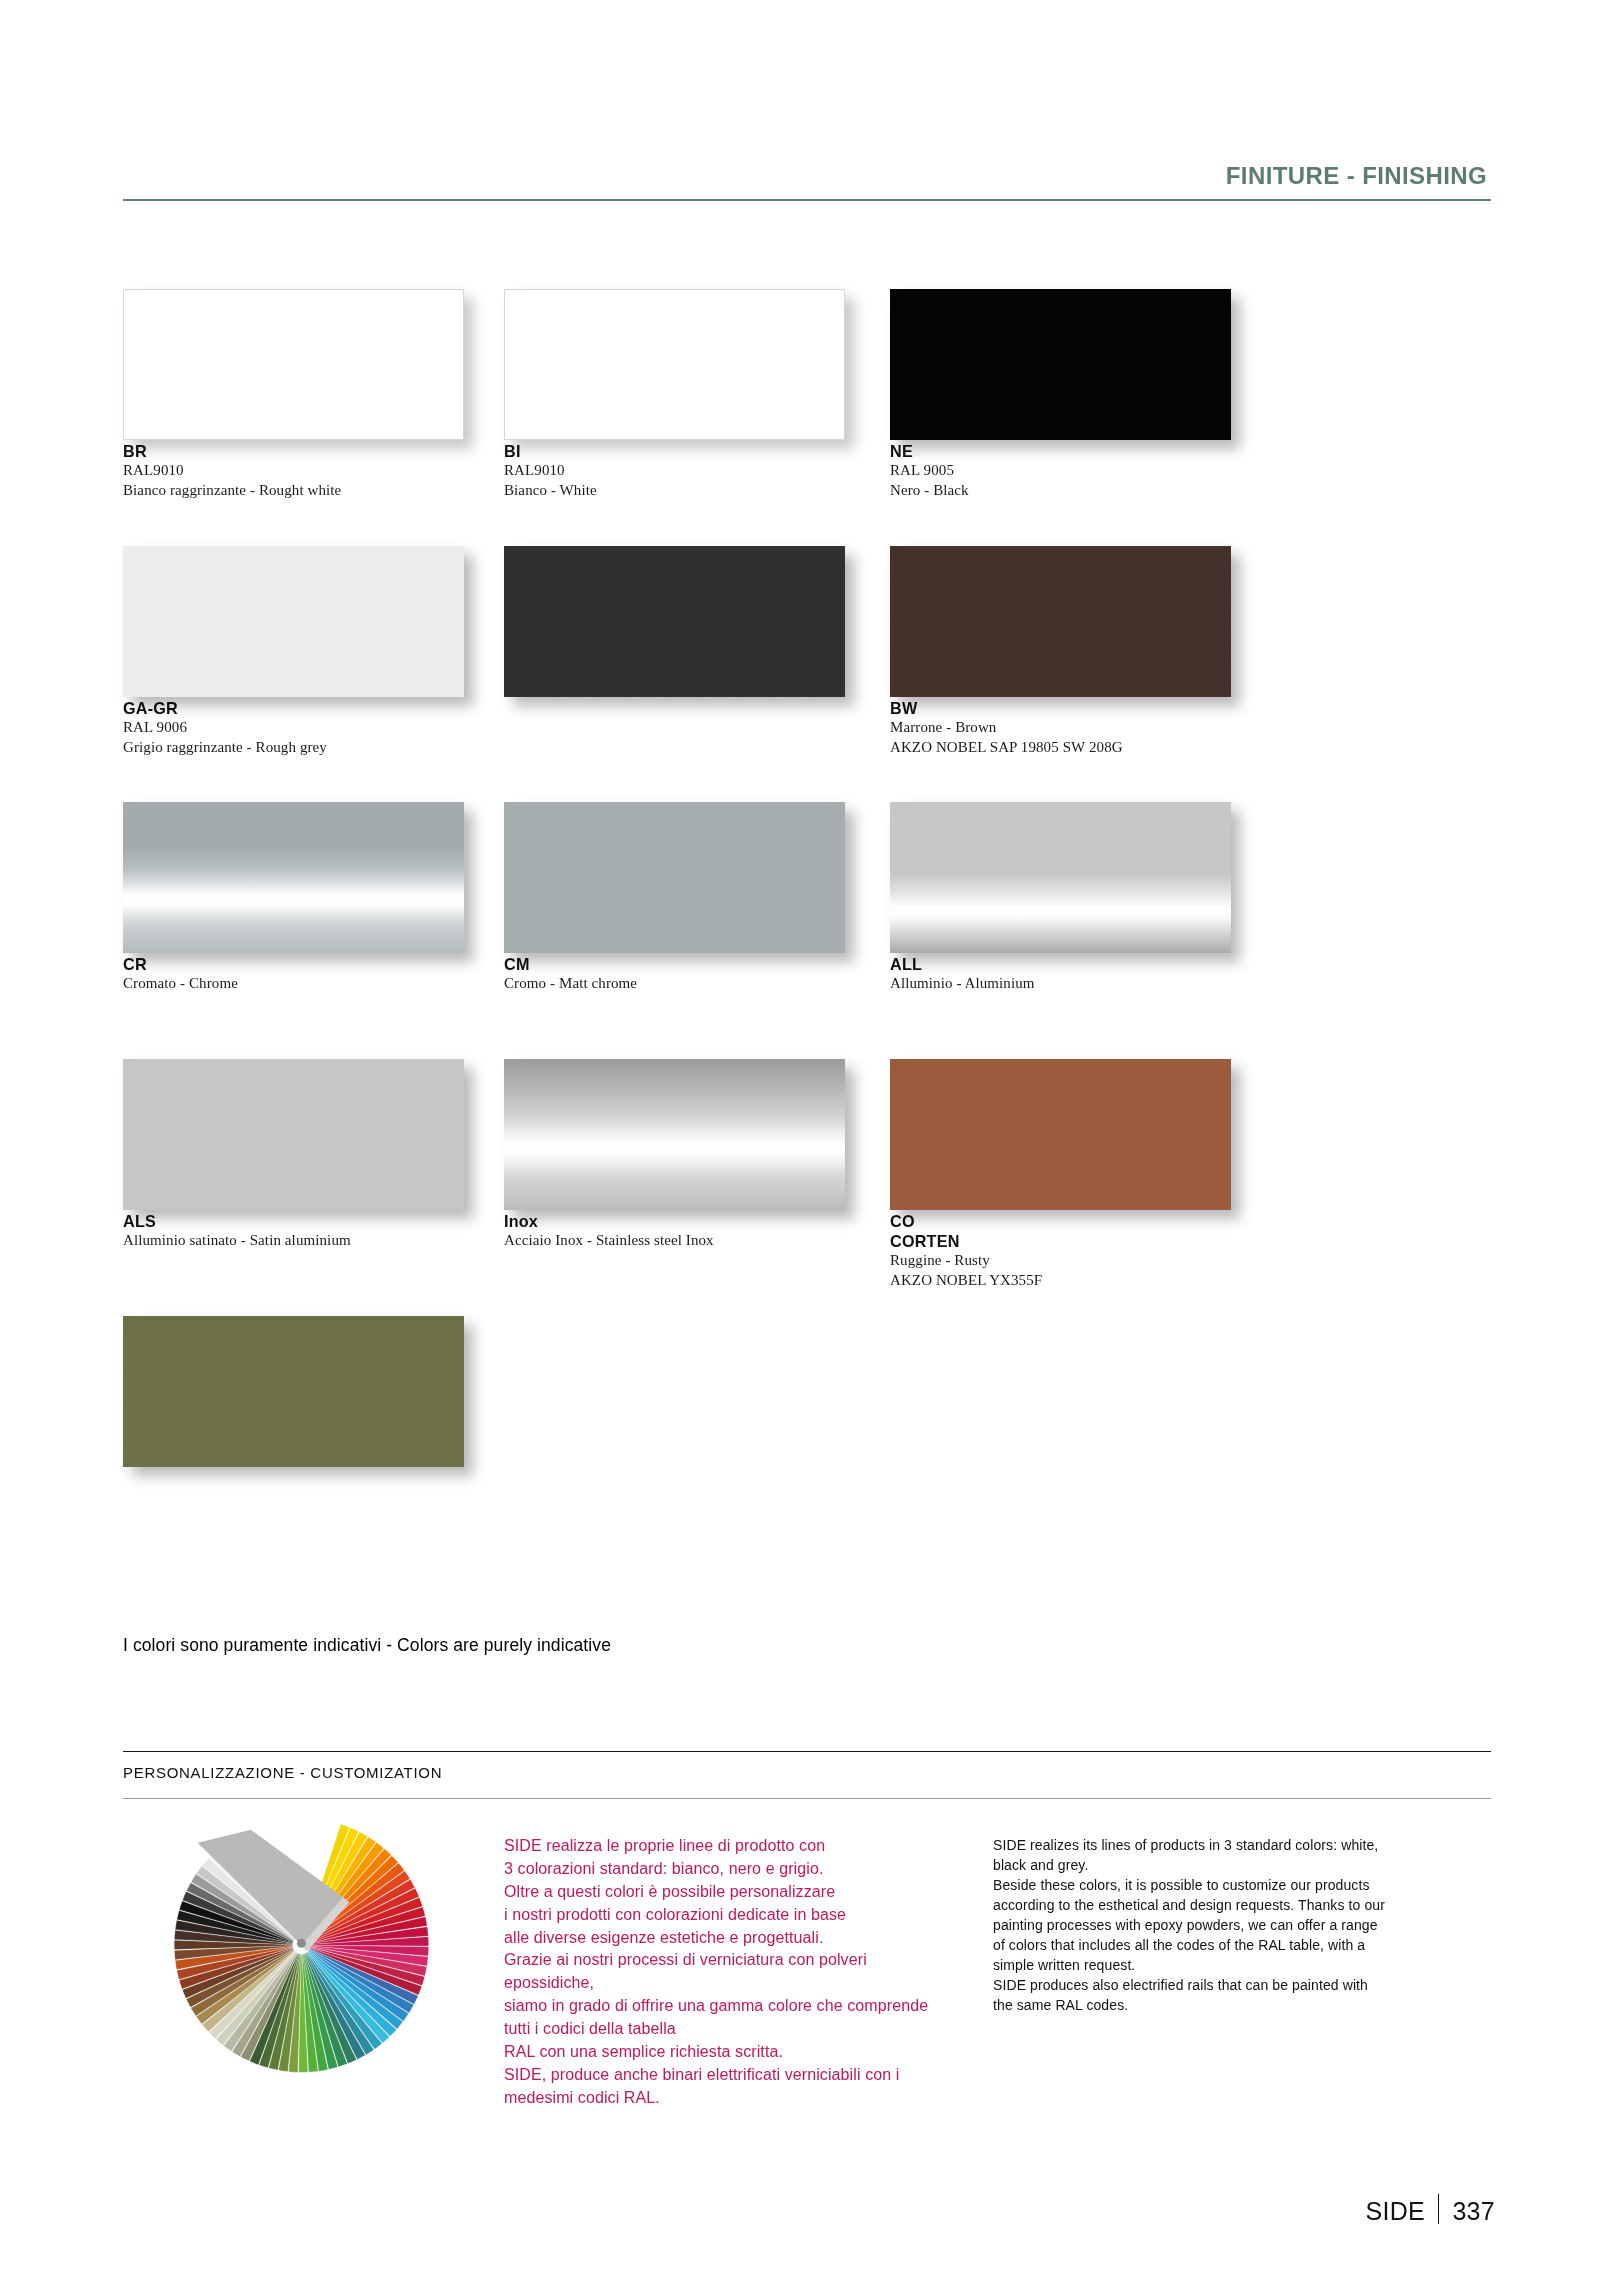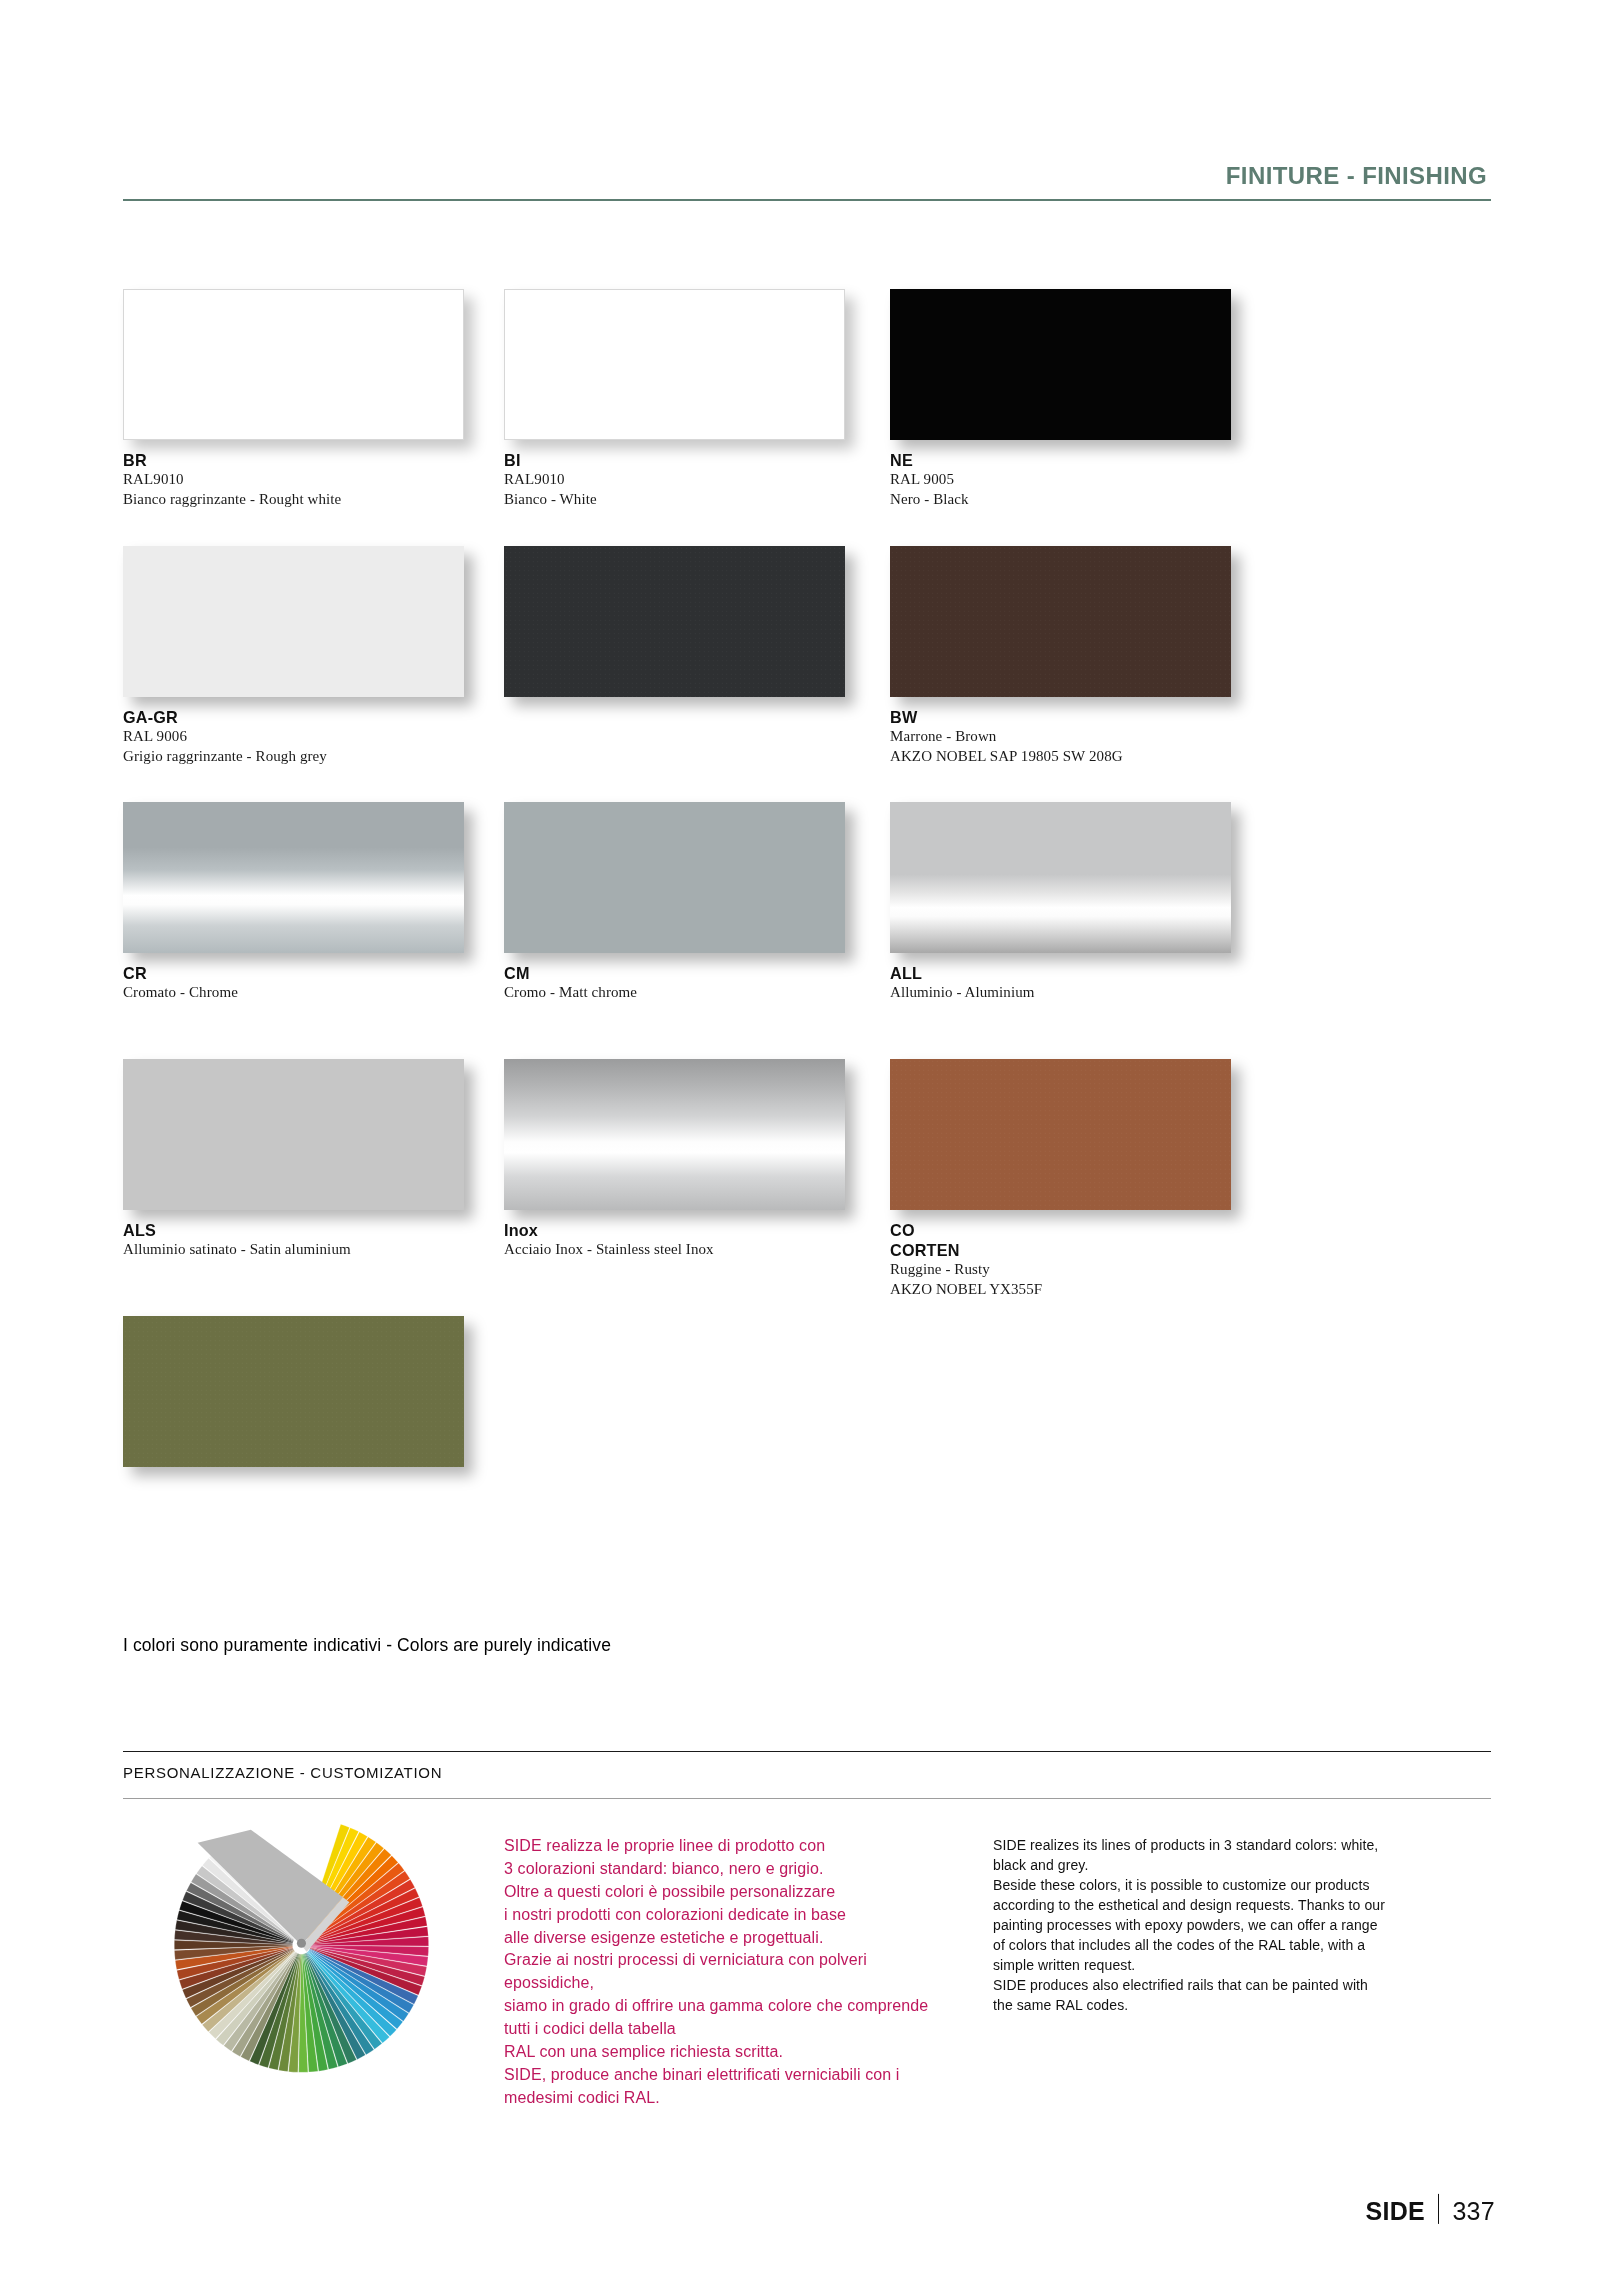--- a/index.html
+++ b/index.html
@@ -48,21 +48,21 @@
   .chip.tex::after{
     content:"";position:absolute;inset:0;
     background-image:
       radial-gradient(rgba(255,255,255,.055) 0.6px, transparent 0.6px),
       radial-gradient(rgba(0,0,0,.06) 0.6px, transparent 0.6px);
     background-size:4.5px 4.5px, 5.8px 5.8px;
     background-position:0 0, 2.6px 1.9px;
     pointer-events:none;
   }
 
-  .chip-caption{margin-top:10px;}
+  .chip-caption{margin-top:1px;}
   .code{
     font-size:16.2px;font-weight:bold;letter-spacing:0.2px;line-height:1.24;
     color:#111;
   }
   .desc{
     font-size:15px;line-height:1.32;color:#1a1a1a;letter-spacing:0.1px;font-family:Liberation Serif, serif;
   }
 
   
   .note{
@@ -95,21 +95,21 @@
     position:absolute;left:993px;top:1835px;width:455px;
     font-size:14px;line-height:1.43;color:#111;white-space:pre-line;letter-spacing:0.1px;
   }
 
   
   .footer{
     position:absolute;right:128px;top:2190px;
     display:flex;align-items:baseline;gap:0px;
   }
   .footer-brand{
-    font-size:25px;font-weight:bold;letter-spacing:0.3px;color:#111;text-align:center;
+    font-size:25px;font-weight:normal;letter-spacing:0.3px;color:#111;text-align:center;
   }
   .footer-sep{
     display:inline-block;width:1.3px;height:30px;background:#111;
     margin:0 13px;transform:translateY(3.9px);
   }
   .footer-page{
     font-size:25px;color:#111;font-weight:300;letter-spacing:0.3px;
   }
 </style>
 </head>

